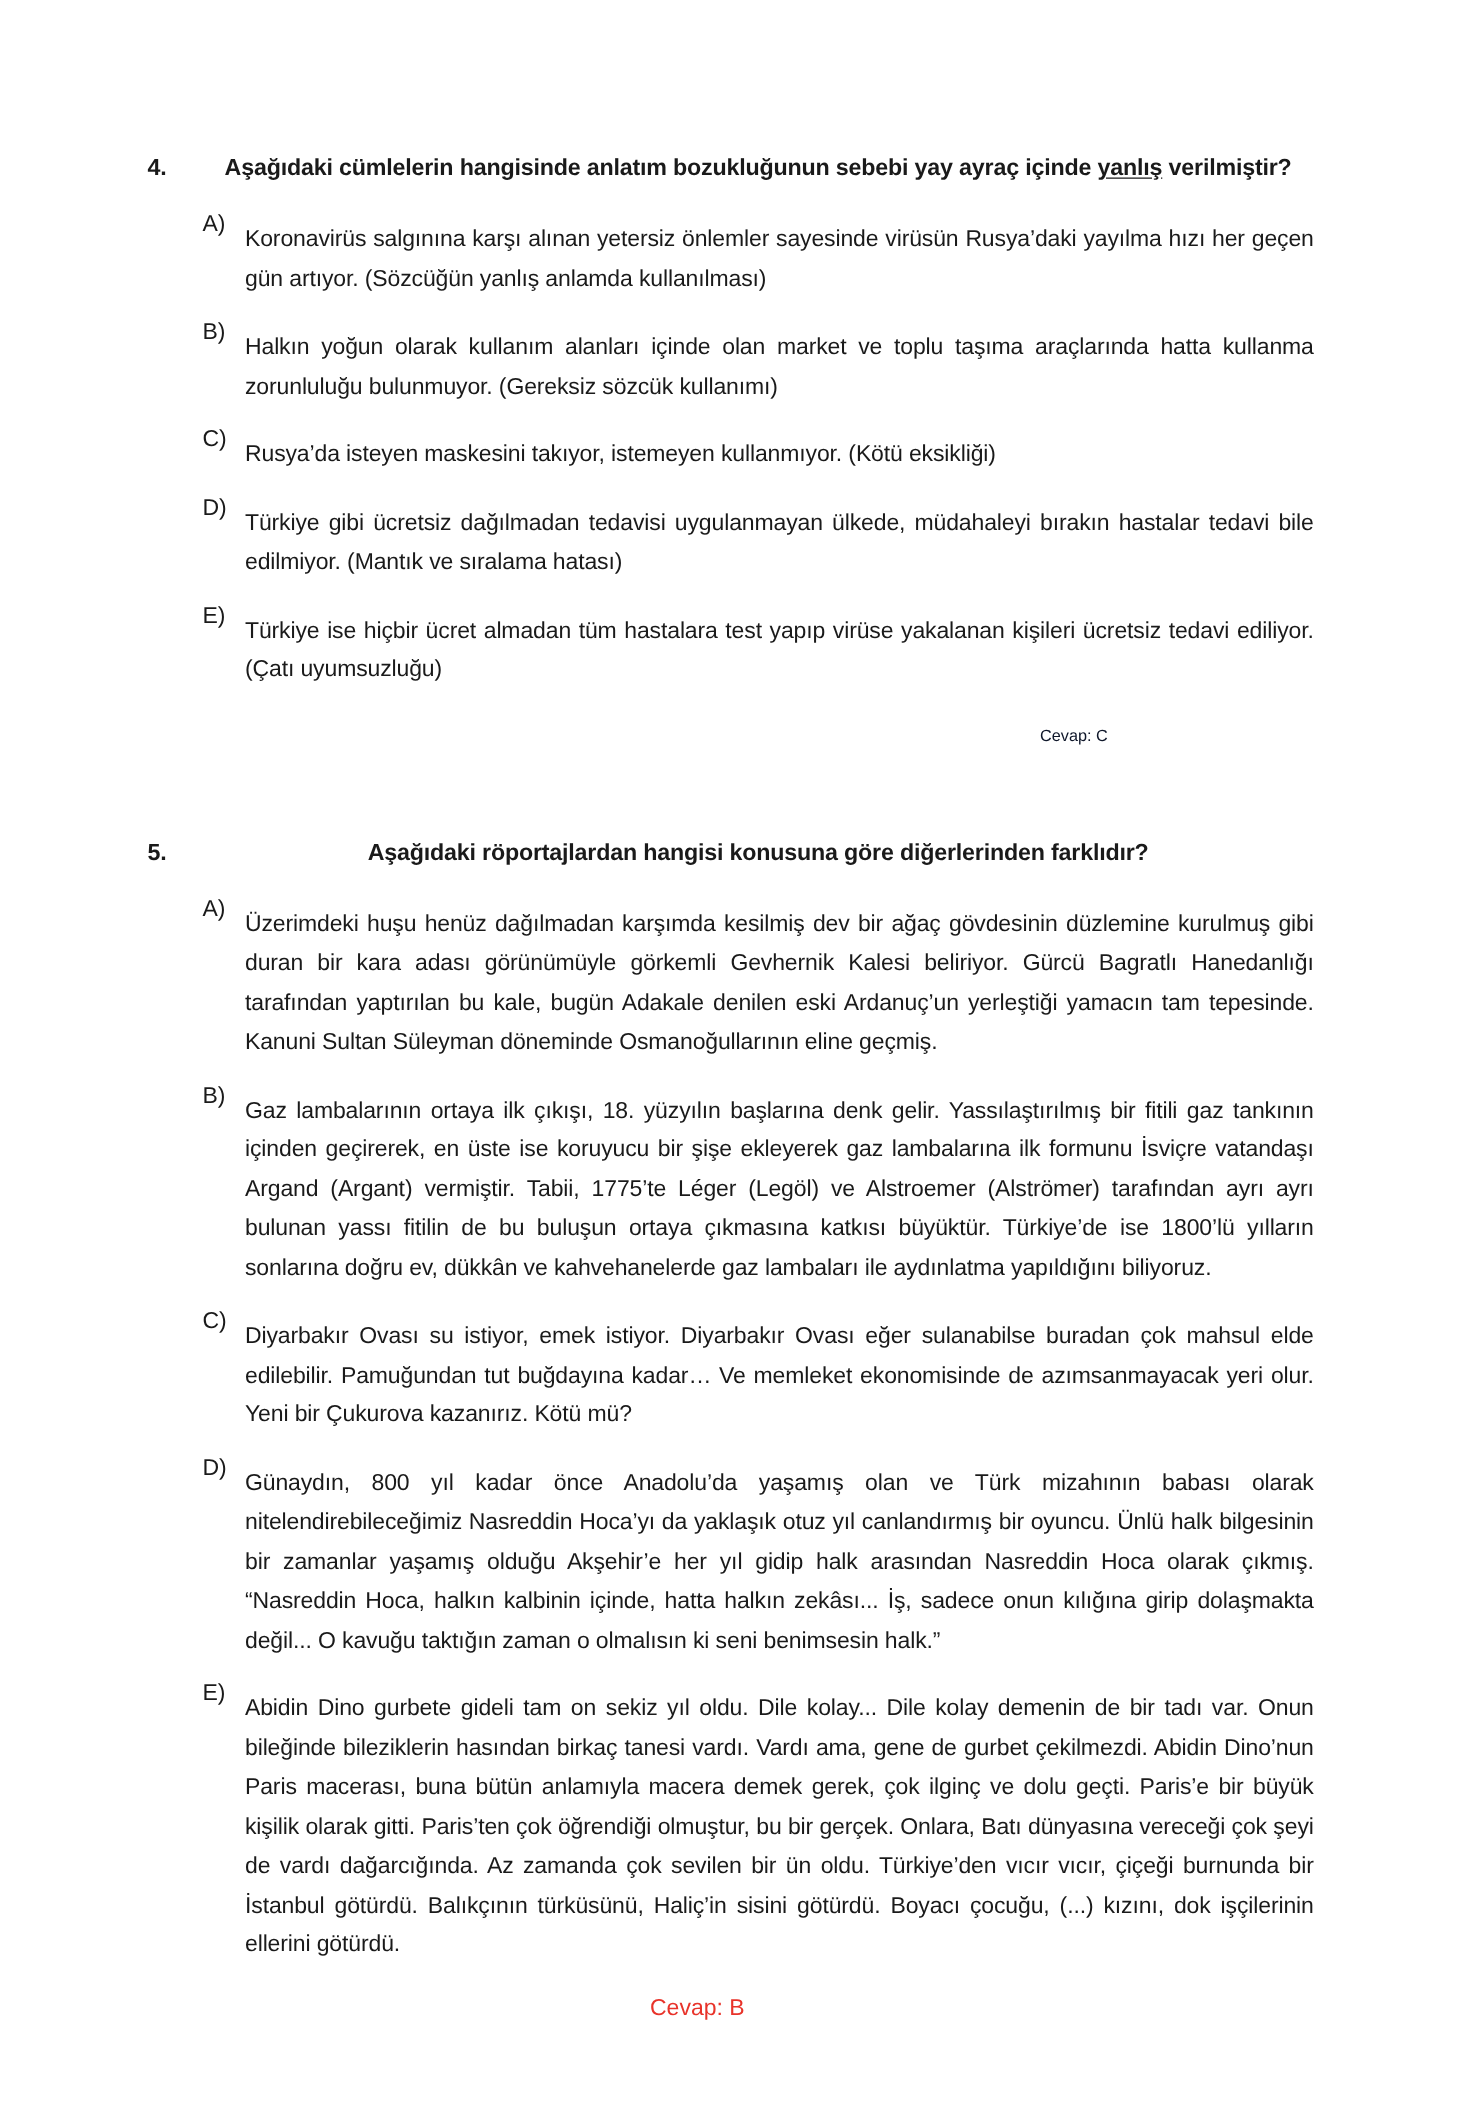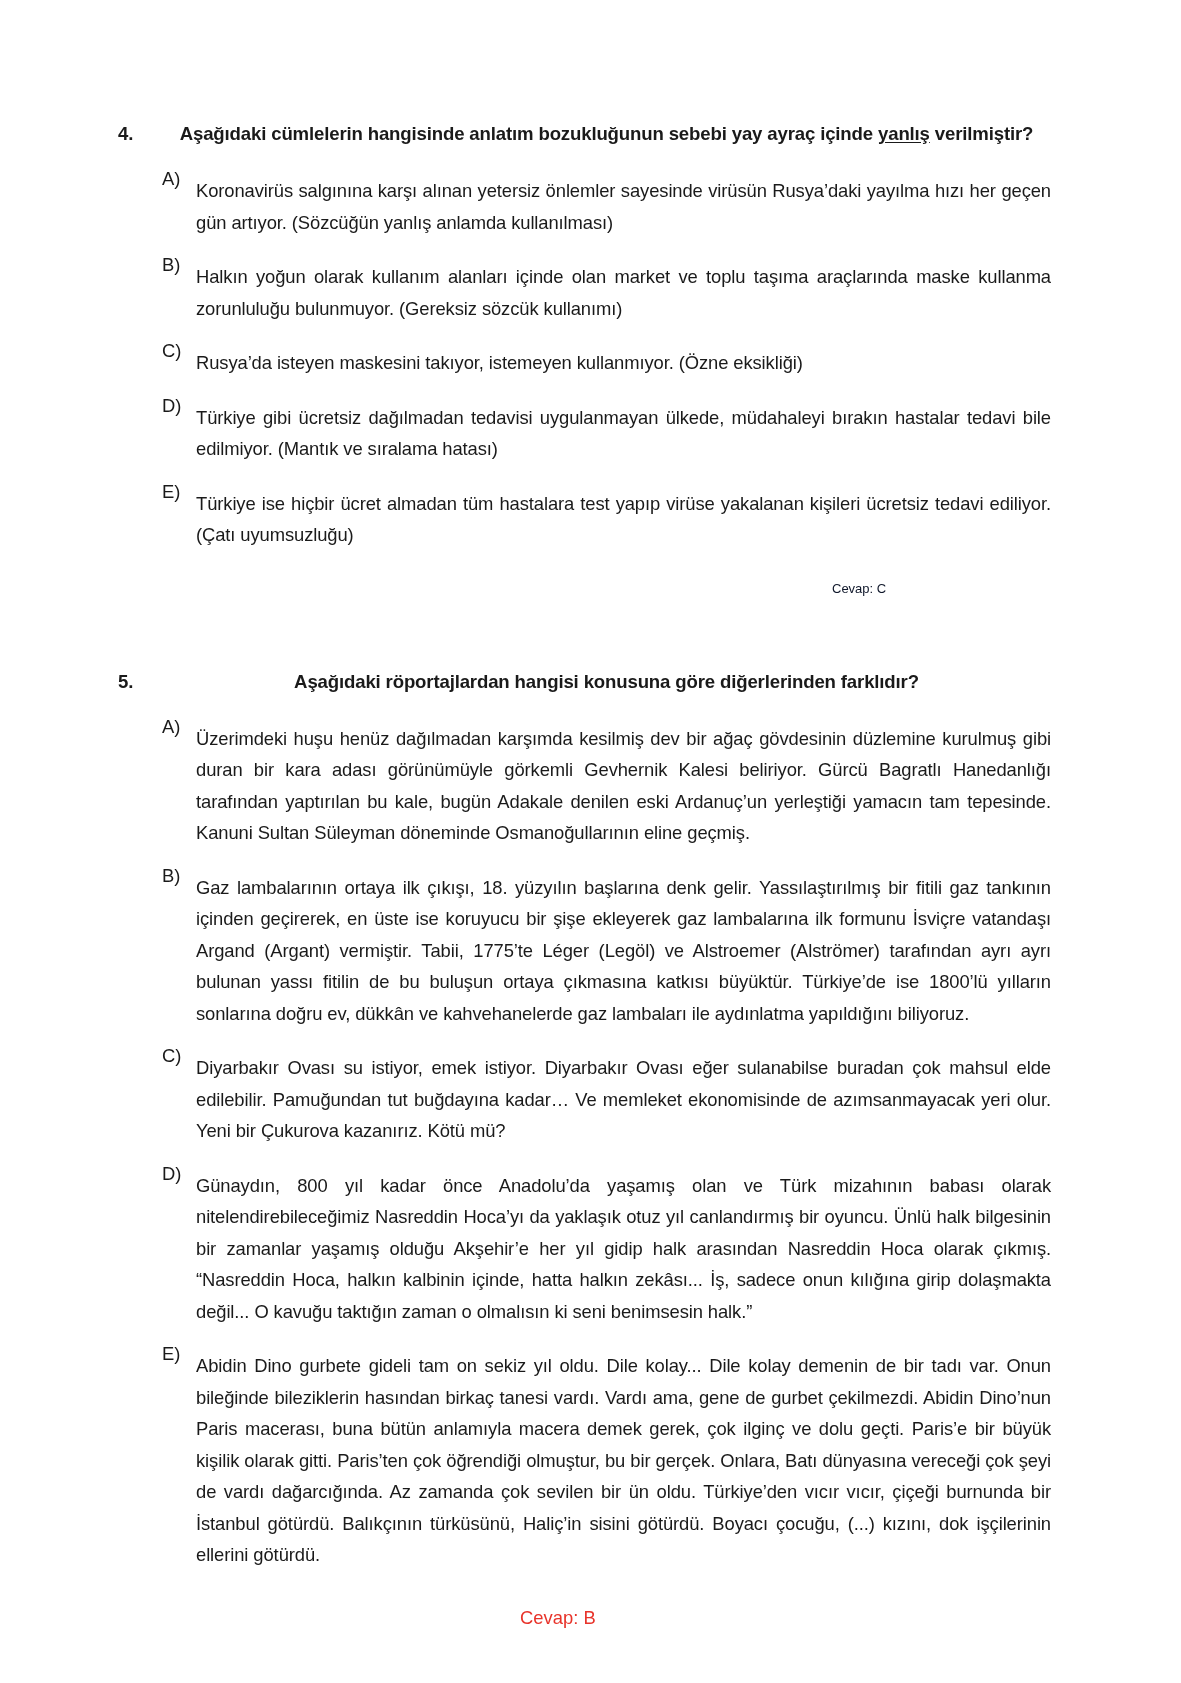--- a/index.html
+++ b/index.html
@@ -81,21 +81,21 @@
     line-height: 31.5px;
   }
 
   .q4-answer { left: 714px; top: 455px; }
 
   .gap { height: 104px; }
 
   .answer-centered {
     text-align: left;
     padding-left: 402px;
-    margin-top: 36px;
+    margin-top: 24px;
     color: #e8332a;
     font-size: 18.4px;
   }
 
   .page-number {
     position: absolute;
     left: 0;
     right: 0;
     top: 1486px;
     text-align: center;
@@ -114,25 +114,25 @@
       <span class="q-text"><span>Aşağıdaki cümlelerin hangisinde anlatım bozukluğunun sebebi yay ayraç içinde </span><span class="u">yanlış</span><span> verilmiştir?</span></span>
     </div>
 
     <div class="options">
       <div class="opt">
         <span class="opt-letter">A)</span>
         <span class="opt-body">Koronavirüs salgınına karşı alınan yetersiz önlemler sayesinde virüsün Rusya’daki yayılma hızı her geçen gün artıyor. (Sözcüğün yanlış anlamda kullanılması)</span>
       </div>
       <div class="opt">
         <span class="opt-letter">B)</span>
-        <span class="opt-body">Halkın yoğun olarak kullanım alanları içinde olan market ve toplu taşıma araçlarında maske kullanma zorunluluğu bulunmuyor. (Gereksiz sözcük kullanımı)</span>
+        <span class="opt-body">Halkın yoğun olarak kullanım alanları içinde olan market ve toplu taşıma araçlarında hatta kullanma zorunluluğu bulunmuyor. (Gereksiz sözcük kullanımı)</span>
       </div>
       <div class="opt">
         <span class="opt-letter">C)</span>
-        <span class="opt-body nojust">Rusya’da isteyen maskesini takıyor, istemeyen kullanmıyor. (Özne eksikliği)</span>
+        <span class="opt-body nojust">Rusya’da isteyen maskesini takıyor, istemeyen kullanmıyor. (Kötü eksikliği)</span>
       </div>
       <div class="opt">
         <span class="opt-letter">D)</span>
         <span class="opt-body">Türkiye gibi ücretsiz dağılmadan tedavisi uygulanmayan ülkede, müdahaleyi bırakın hastalar tedavi bile edilmiyor. (Mantık ve sıralama hatası)</span>
       </div>
       <div class="opt">
         <span class="opt-letter">E)</span>
         <span class="opt-body">Türkiye ise hiçbir ücret almadan tüm hastalara test yapıp virüse yakalanan kişileri ücretsiz tedavi ediliyor. (Çatı uyumsuzluğu)</span>
       </div>
     </div>

